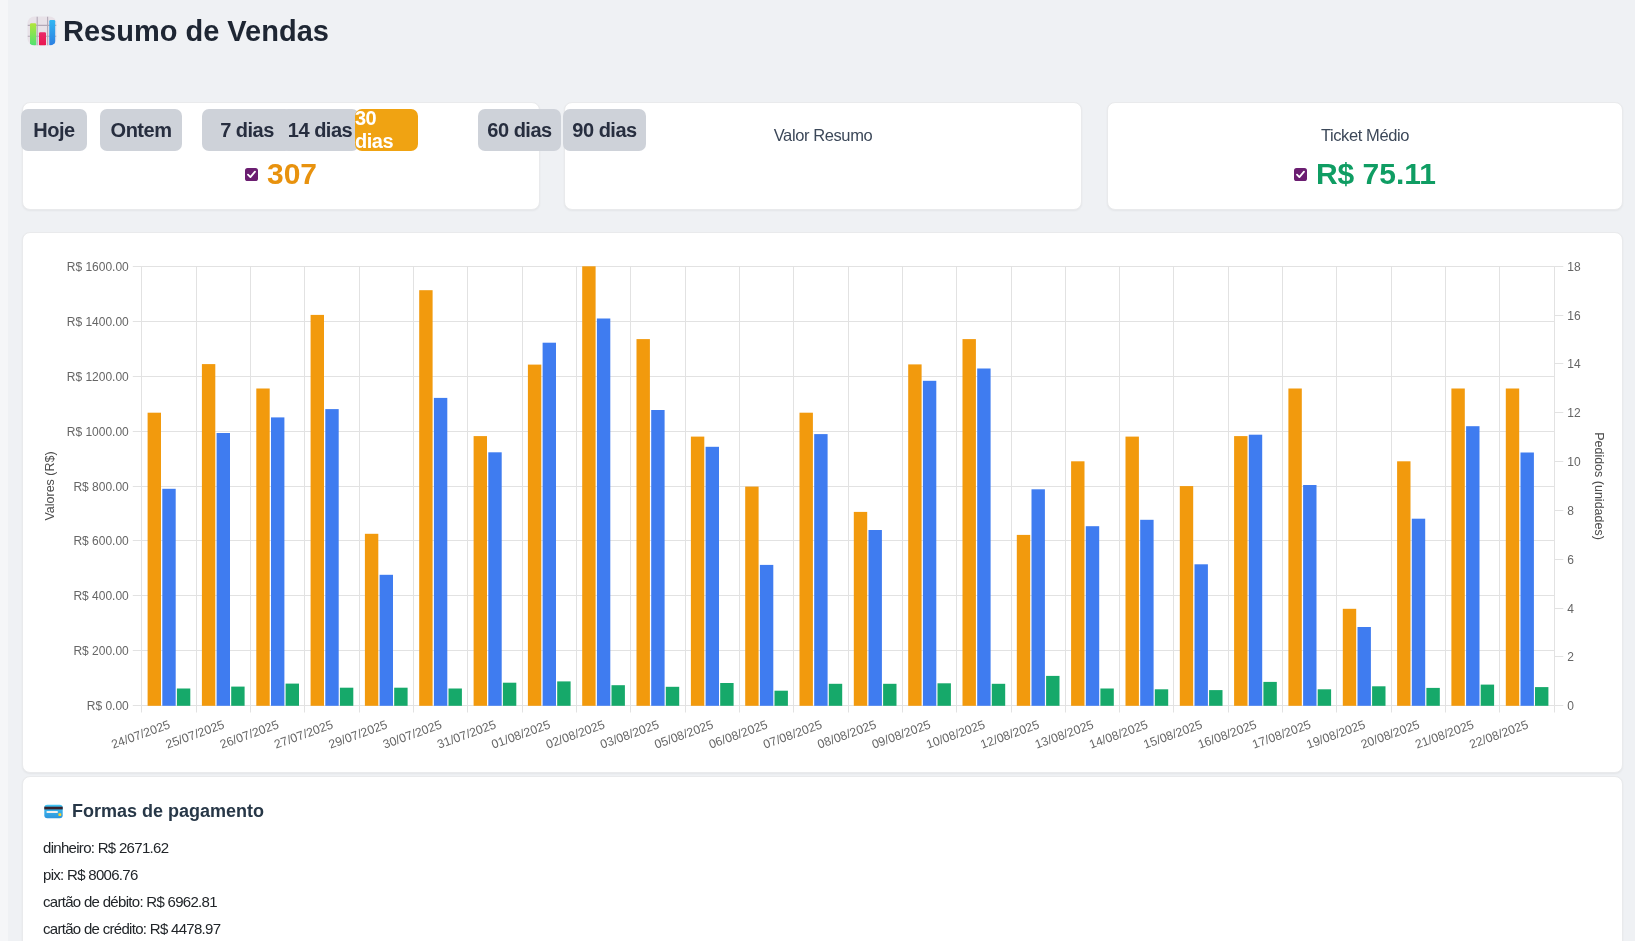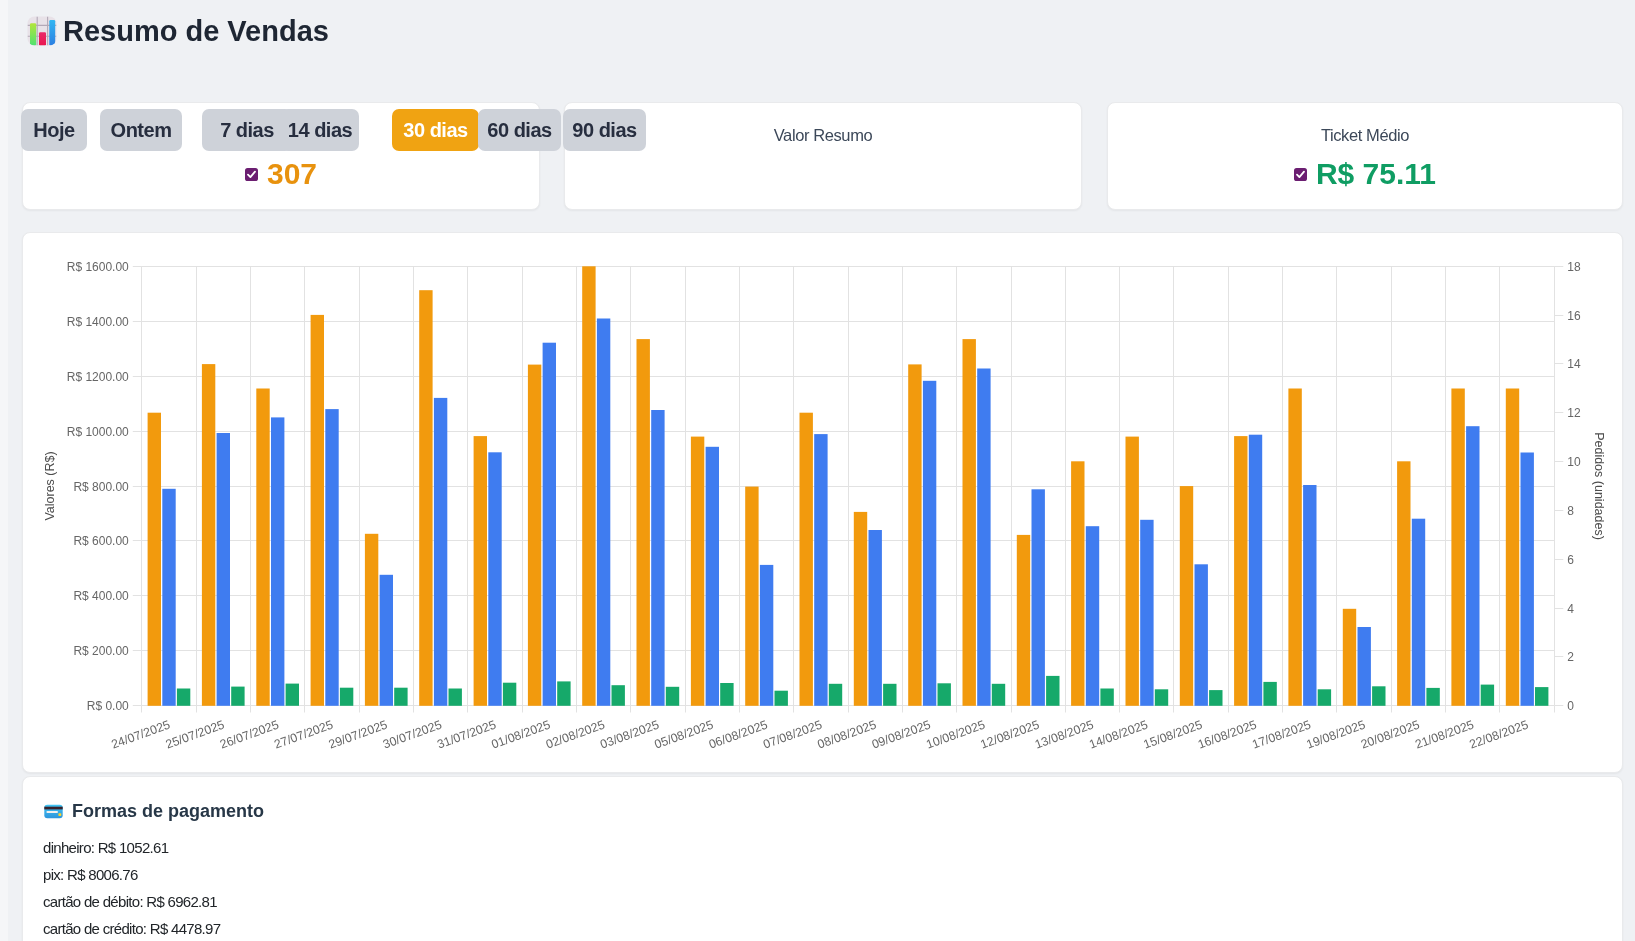--- a/index.html
+++ b/index.html
@@ -56,21 +56,21 @@
 <rect x="12.0" y="16.3" width="7.0" height="13.2" rx="1.2" fill="url(#pb)"></rect>
 <rect x="22.3" y="4.1" width="5.9" height="25.4" rx="1.2" fill="url(#bb)"></rect>
 </g>
 </svg>
     <h1>Resumo de Vendas</h1>
   </div>
 <div class="btn" style="left:21px;width:66px">Hoje</div>
 <div class="btn" style="left:100px;width:82px">Ontem</div>
 <div class="btn" style="left:202px;width:90px">7 dias</div>
 <div class="btn" style="left:281px;width:78px">14 dias</div>
-<div class="btn active" style="left:392px;width:87px">30 dias</div>
+<div class="btn active" style="left:355px;width:63px">30 dias</div>
 <div class="btn" style="left:478px;width:83px">60 dias</div>
 <div class="btn" style="left:563px;width:83px">90 dias</div>
 <div class="card stat" style="left:22px;top:102px;width:518px;height:108px">
 <div class="stat-label">Pedidos</div>
 <div class="stat-value" style="color:#e8920e">
       <svg width="13" height="13" viewBox="0 0 13 13" style="margin-right:9px">
 <rect x="0" y="0" width="13" height="13" rx="2.6" fill="#6b1e71"></rect>
 <path d="M3.0 6.7 L5.4 9.1 L10.0 3.7" stroke="#ffffff" stroke-width="1.8" fill="none" stroke-linecap="round" stroke-linejoin="round"></path>
 </svg>
       <span>307</span>
@@ -307,16 +307,16 @@
           <stop offset="1" stop-color="#2e95dc"></stop>
         </linearGradient>
       </defs>
 <rect x="0.3" y="0.8" width="18.4" height="13.4" rx="3" fill="url(#cc)"></rect>
 <rect x="0.3" y="2.7" width="18.4" height="2.7" fill="#38222c"></rect>
 <rect x="2.4" y="7" width="11.6" height="2" rx="1" fill="#f3f0ee"></rect>
 <rect x="14.4" y="9.3" width="2.9" height="2.7" rx="0.7" fill="#ffd428"></rect>
 </svg>
     <span>Formas de pagamento</span>
   </div>
-<div class="pay-item" style="top:839px">dinheiro: R$ 1052.61</div>
+<div class="pay-item" style="top:839px">dinheiro: R$ 2671.62</div>
 <div class="pay-item" style="top:866px">pix: R$ 8006.76</div>
 <div class="pay-item" style="top:893px">cartão de débito: R$ 6962.81</div>
 <div class="pay-item" style="top:920px">cartão de crédito: R$ 4478.97</div>
 
 </body></html>

